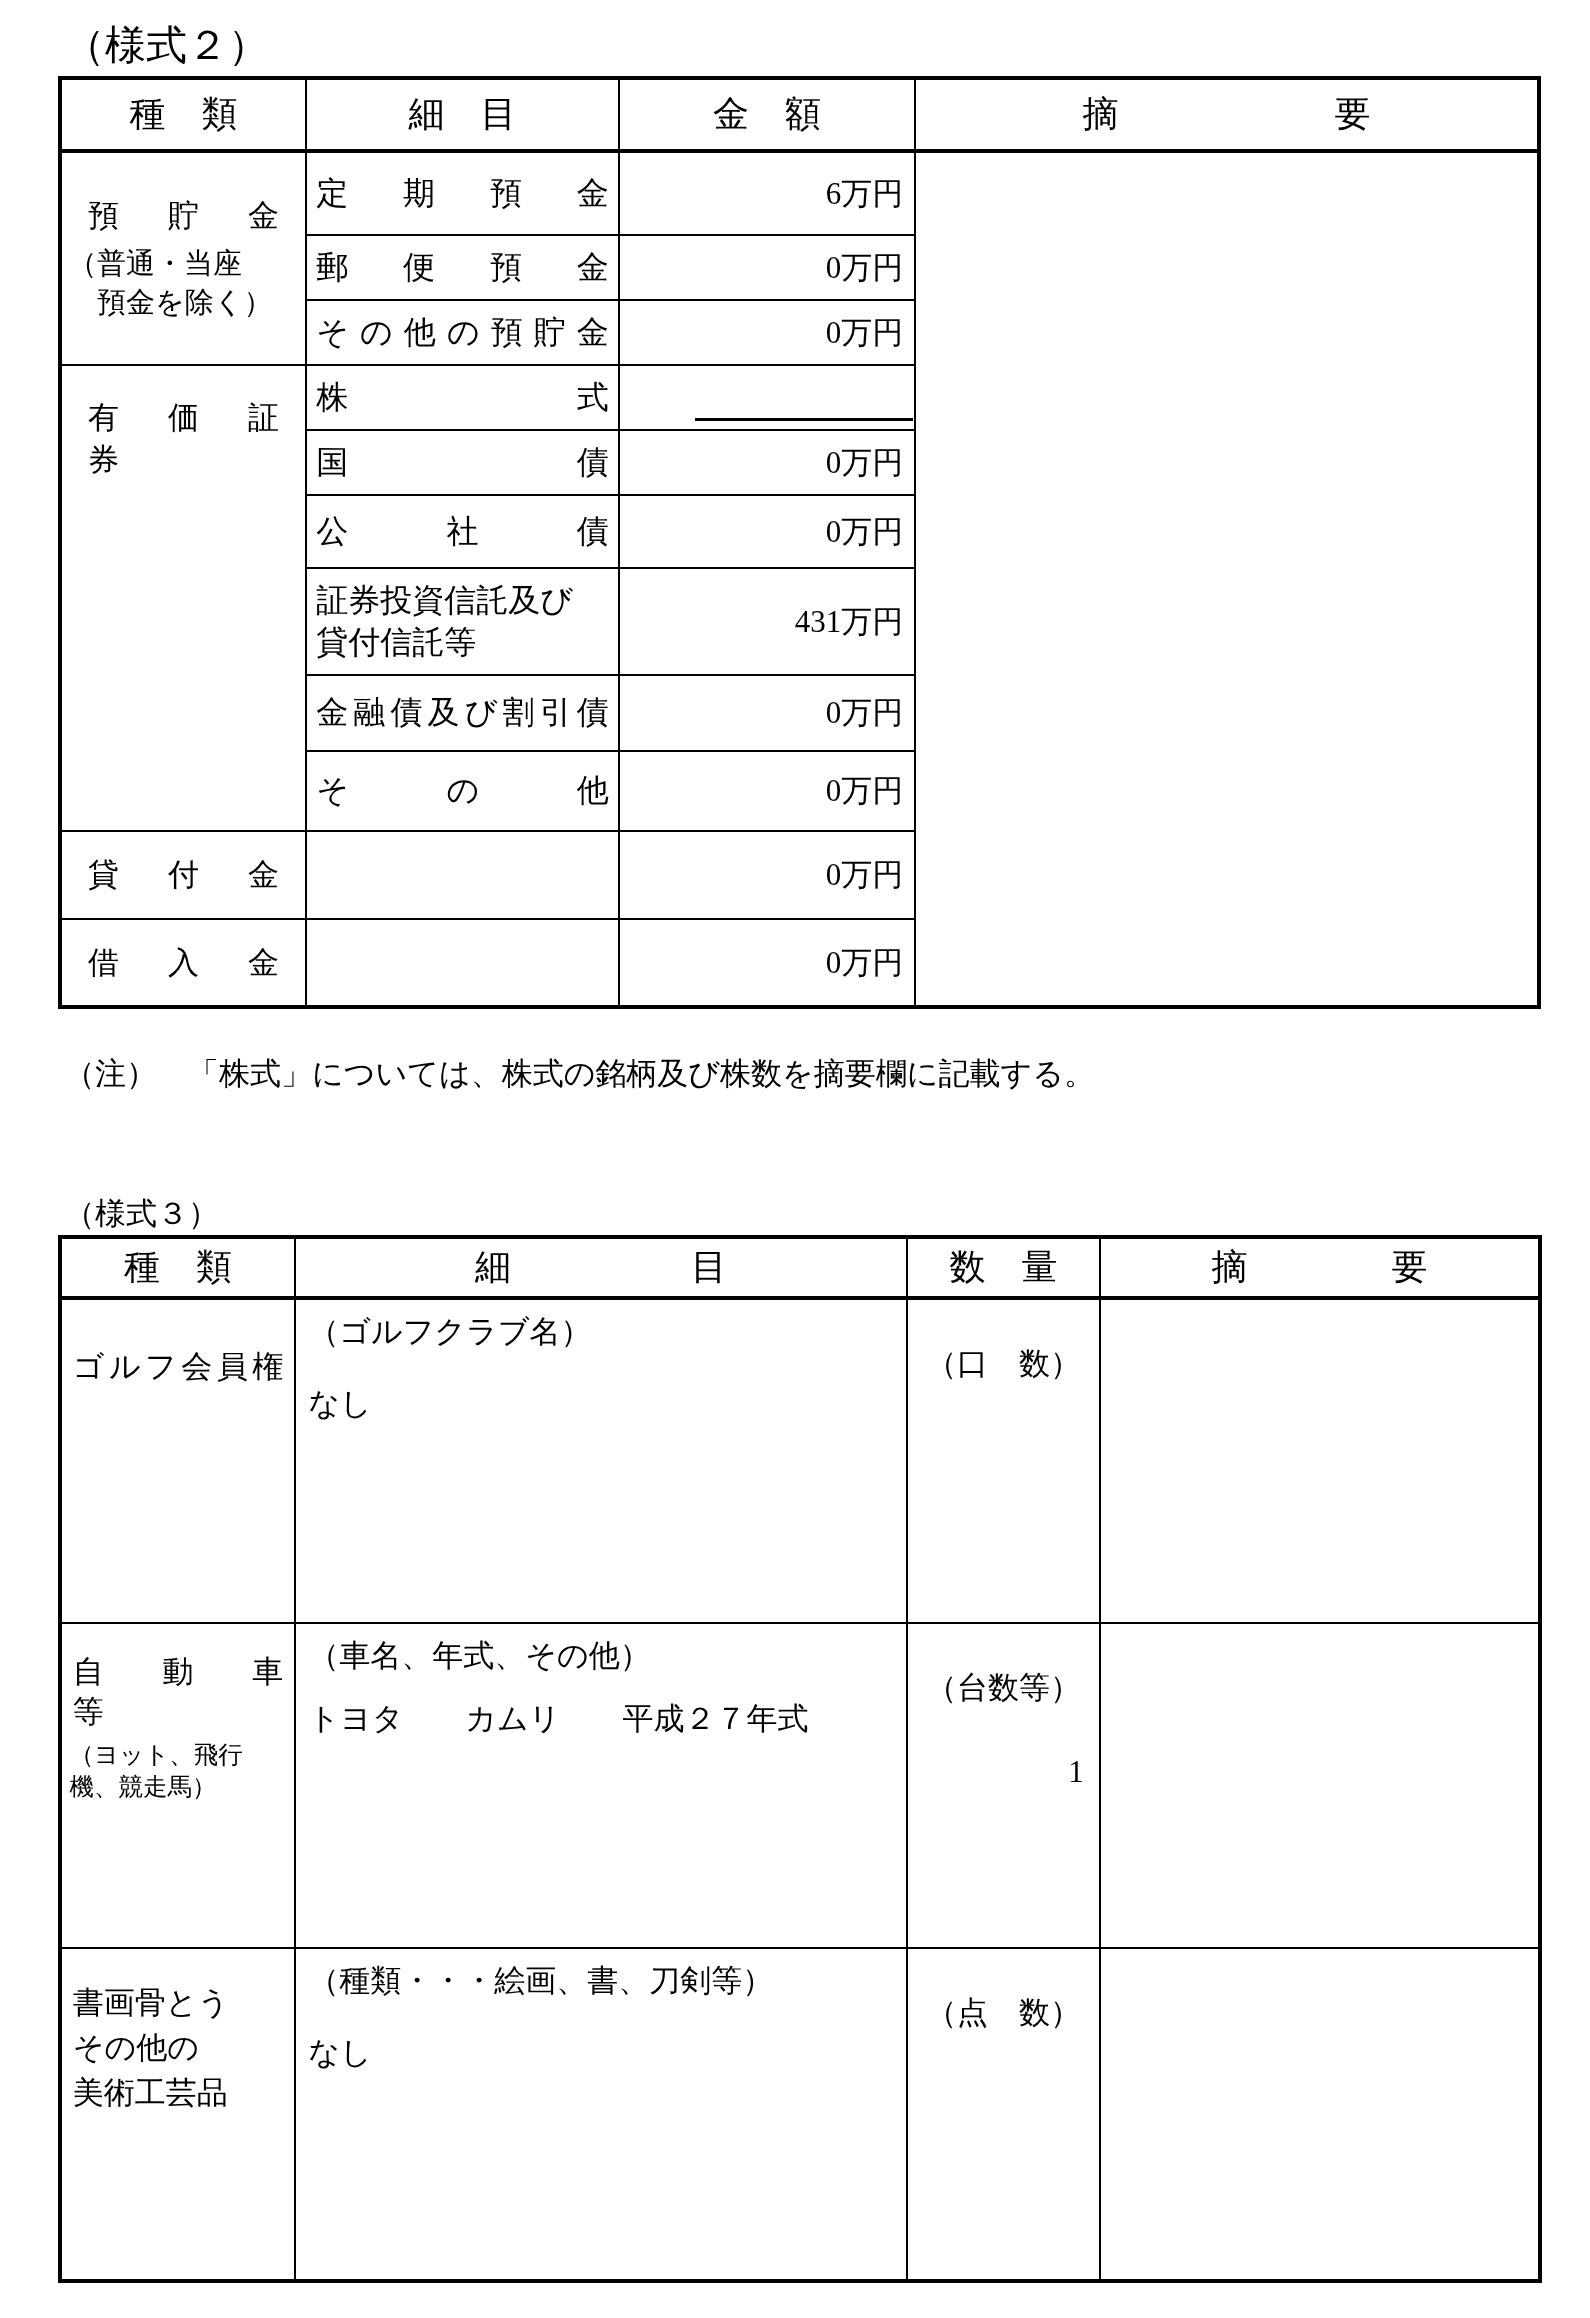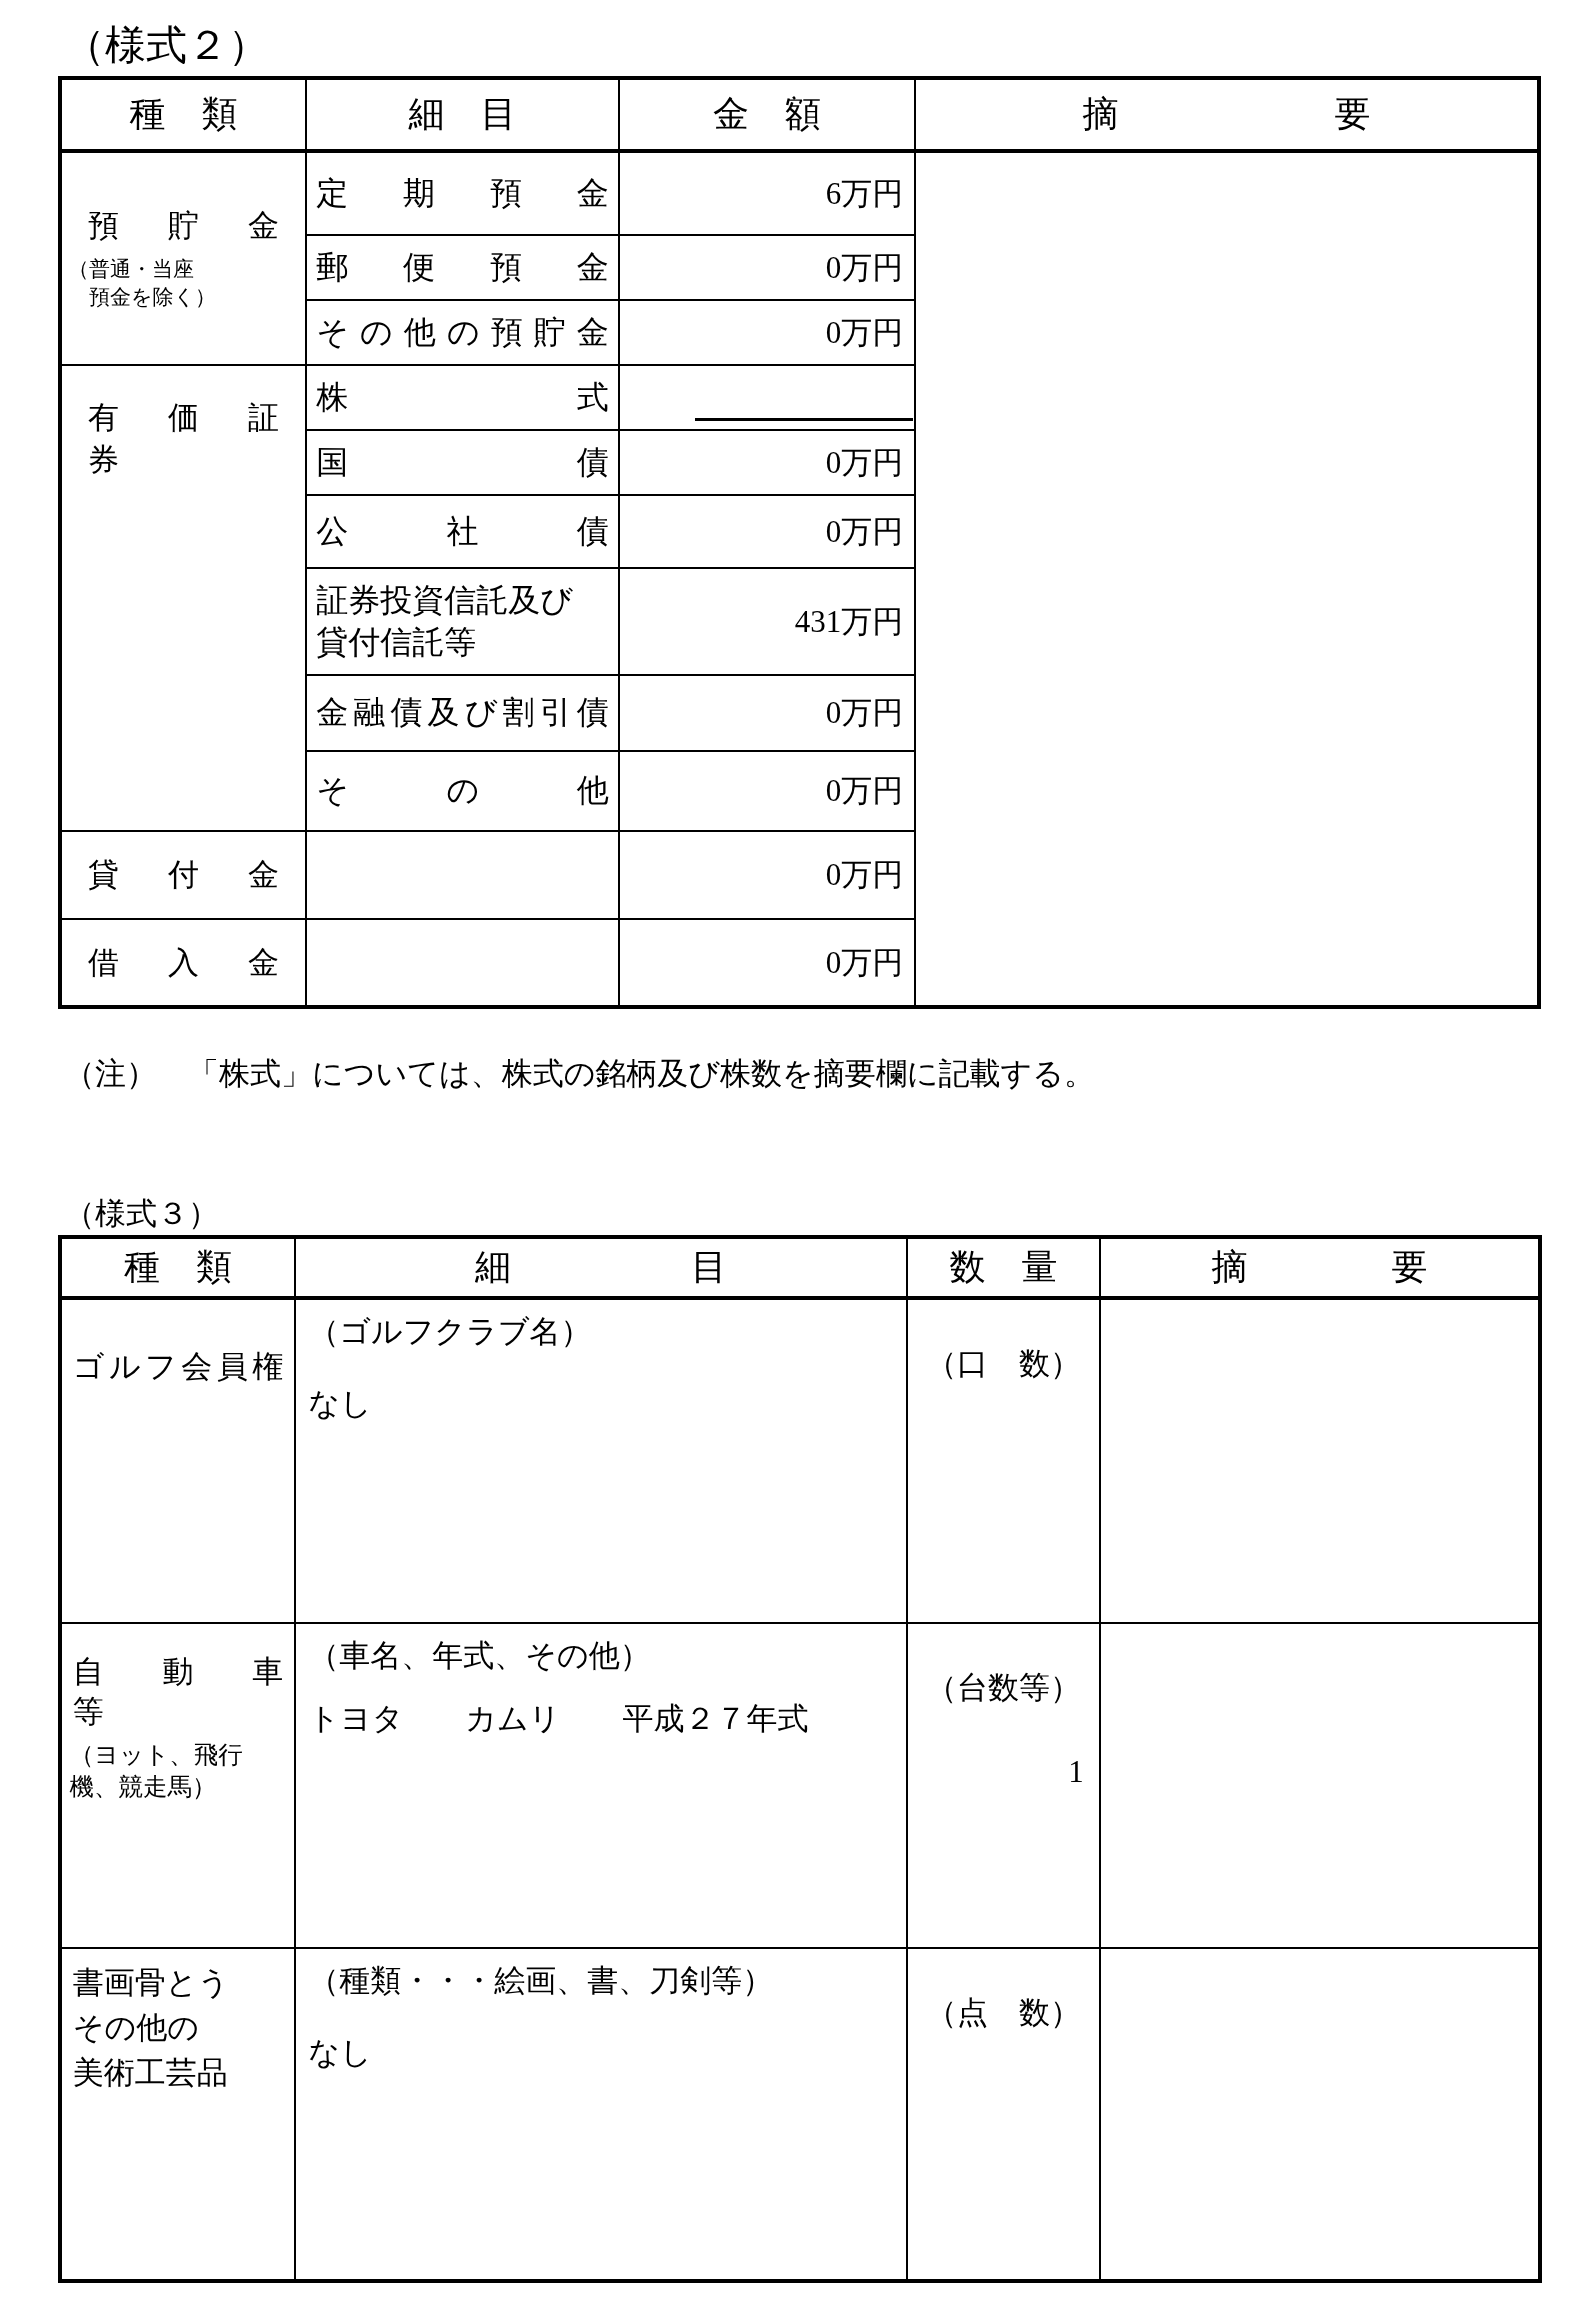--- a/index.html
+++ b/index.html
@@ -38,21 +38,21 @@
   
   .type-cell { vertical-align: middle; }
   .type-cell.top { vertical-align: top; padding-top: 31px; }
   .type-main {
     font-size: 31px;
     padding: 0 26px;
     text-align: justify;
     text-align-last: justify;
   }
   .type-sub {
-    font-size: 21px;
+    font-size: 29px;
     line-height: 1.35;
     white-space: pre-line;
     padding: 7.6px 3.1px 0 6.1px;
   }
   .detail {
     font-size: 32px;
     padding: 0 9.2px;
     text-align: justify;
     text-align-last: justify;
     vertical-align: middle;
@@ -87,21 +87,21 @@
     line-height: 1.3;
   }
   .type2 .type-main2.lines {
     text-align: left;
     text-align-last: left;
     white-space: pre-line;
     line-height: 1.45;
   }
   .pad-golf { padding-top: 47px; }
   .pad-car  { padding-top: 28px; }
-  .pad-art  { padding-top: 12px; }
+  .pad-art  { padding-top: 32px; }
   .type-sub2 {
     font-size: 24.5px;
     white-space: pre-line;
     line-height: 1.3;
     padding: 6.1px 3.1px 0 7.6px;
   }
   .detail2 {
     vertical-align: top;
     font-size: 31px;
     padding: 12.2px 10.7px 0 12.2px;

